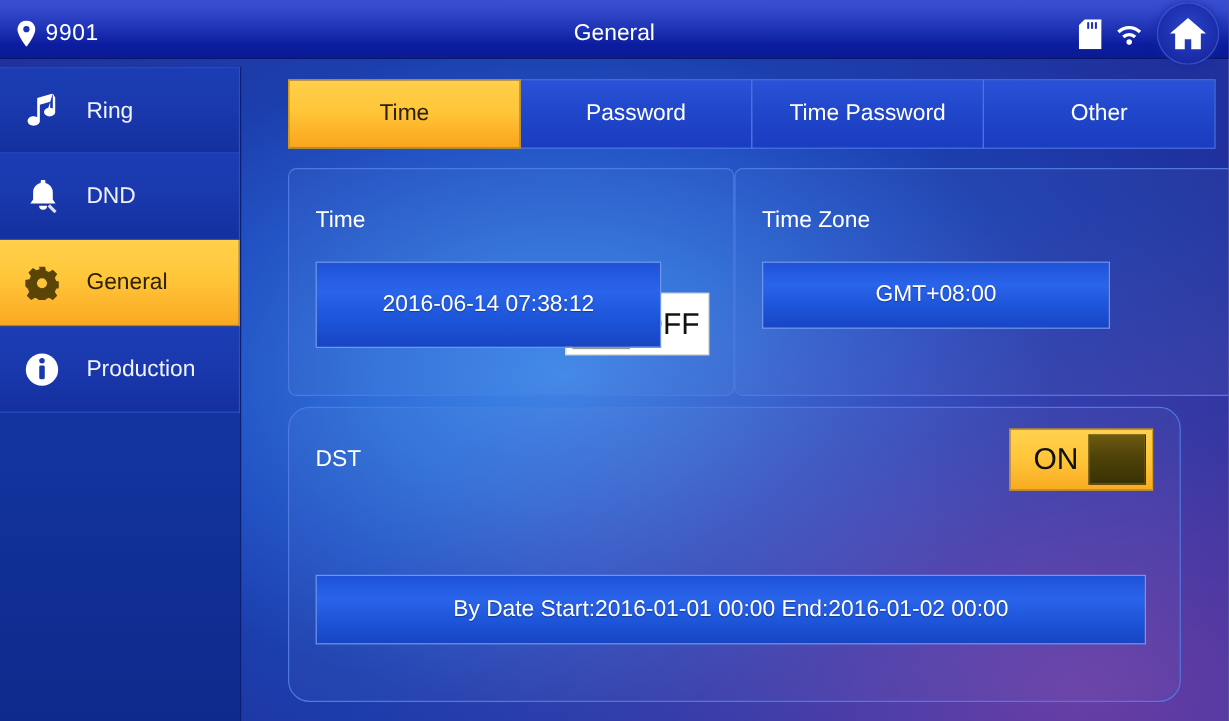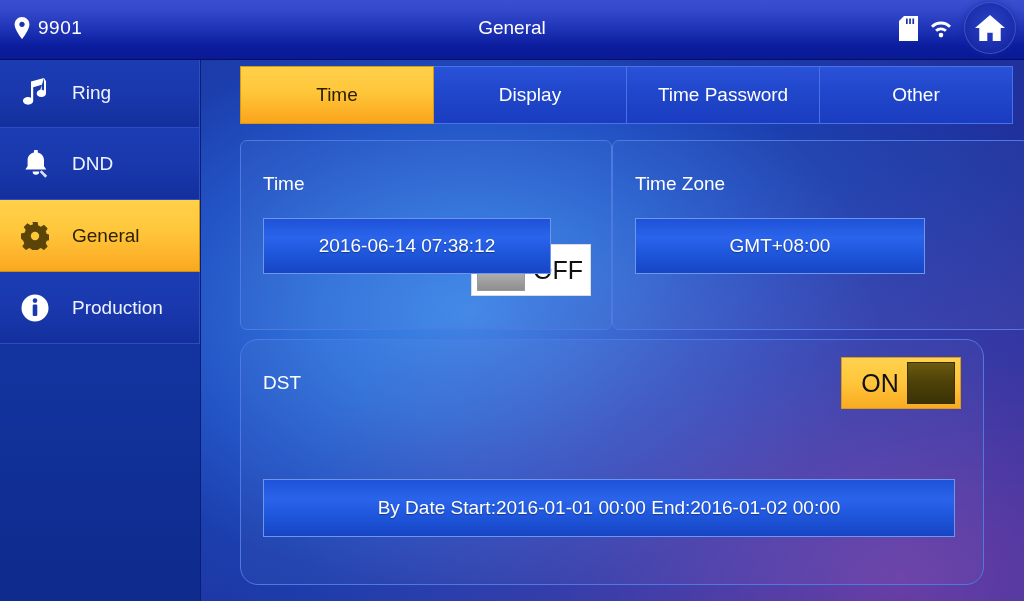--- a/index.html
+++ b/index.html
@@ -25,21 +25,21 @@
     position: absolute;
     inset: 0;
     pointer-events: none;
     background: radial-gradient(ellipse 900px 600px at 88% 96%, rgba(150,70,170,0.62) 0%, rgba(110,60,165,0.30) 38%, rgba(0,0,0,0) 68%);
   }
 
   
   .header {
     position: absolute;
     top: 0; left: 0;
-    width: 1024px; height: 60px;
+    width: 1024px; height: 49px;
     background: linear-gradient(to bottom, #3a4fd0 0%, #3348cb 18%, #1d31b4 52%, #0b1d9e 78%, #0a1a95 100%);
     border-bottom: 1px solid #04105f;
     z-index: 10;
     text-decoration: underline;
   }
   .hdr-left {
     position: absolute;
     left: 14px; top: 0; height: 56px;
     display: flex; align-items: center; gap: 8px;
   }
@@ -163,21 +163,21 @@
 
   .value-box {
     position: absolute;
     display: flex; align-items: center; justify-content: center;
     background: linear-gradient(to bottom, #1e52d8 0%, #2a64ea 34%, #1f57dc 62%, #1745c4 100%);
     border: 1px solid #6d96ee;
     color: #ffffff;
     font-size: 19px;
     text-shadow: 0 1px 1px rgba(0,0,0,0.35);
   }
-  #time-value     { left: 22px;  top: 77px;  width: 288px; height: 56px; }
+  #time-value     { left: 22px;  top: 77px;  width: 288px; height: 72px; }
   #tz-value       { left: 22px;  top: 77px;  width: 290px; height: 56px; }
   #dst-value      { left: 22px;  top: 139px; width: 692px; height: 58px; }
 
   
   .toggle {
     position: absolute;
     display: flex; align-items: center;
     width: 120px; height: 52px;
   }
   .toggle.off {
@@ -304,21 +304,21 @@
       </span>
       <span class="side-label">Production</span>
     </div>
 
   </div>
 
   <div class="content">
 
     <div class="tabs">
       <div class="tab active">Time</div>
-      <div class="tab">Display</div>
+      <div class="tab">Password</div>
       <div class="tab">Time Password</div>
       <div class="tab">Other</div>
     </div>
 
     <div class="panel" id="panel-time">
       <div class="panel-label">Time</div>
 
       <div class="toggle off" id="toggle-time">
         <span class="knob"></span>
         <span class="tgl-text">OFF</span>

